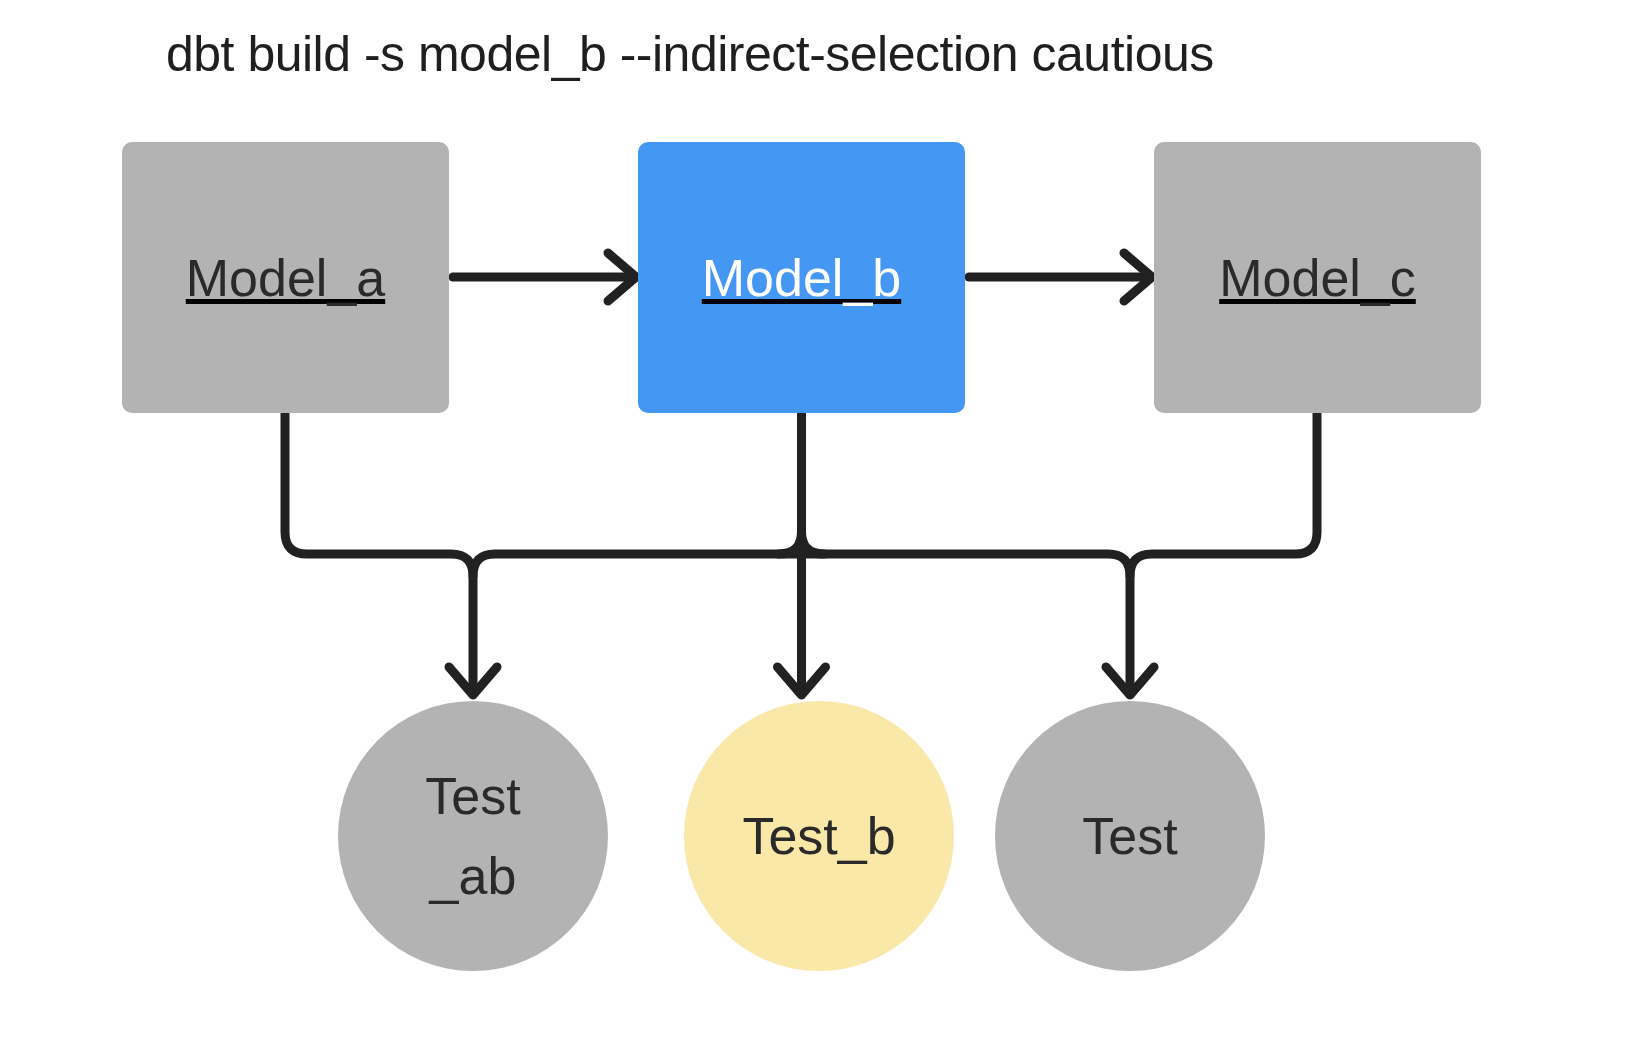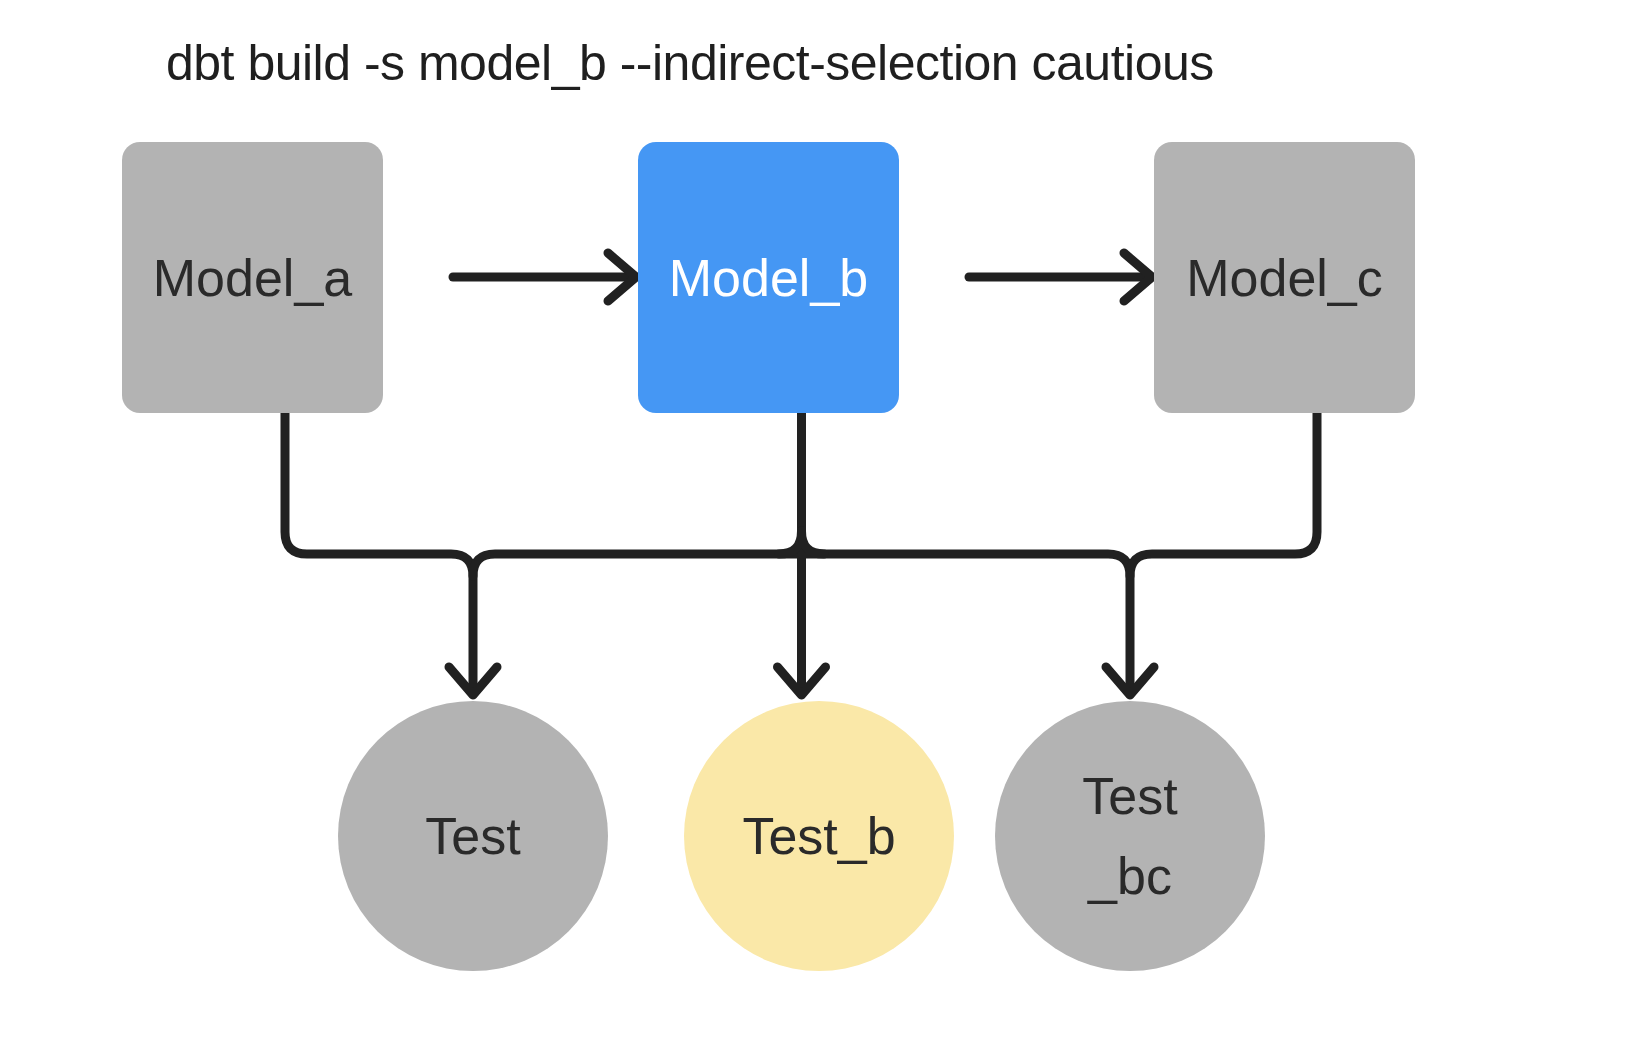--- a/index.html
+++ b/index.html
@@ -18,21 +18,21 @@
     position: relative;
     width: 1630px;
     height: 1060px;
     background: var(--background);
     overflow: hidden;
     font-family: "Liberation Sans", "DejaVu Sans", sans-serif;
   }
   .title {
     position: absolute;
     left: 166px;
-    top: 34px;
+    top: 25px;
     font-size: 50px;
     font-weight: 500;
     letter-spacing: -0.5px;
     color: var(--title-text);
     white-space: nowrap;
     z-index: 3;
   }
   .edges {
     position: absolute;
     left: 0; top: 0;
@@ -48,24 +48,25 @@
     stroke-linejoin: round;
   }
   .node {
     position: absolute;
     display: flex;
     align-items: center;
     justify-content: center;
     z-index: 2;
   }
   .box {
-    width: 261px;
+    width: 327px;
     height: 271px;
-    border-radius: 18px;
+    border-radius: 10px;
     top: 142px;
+    text-decoration: underline;
   }
   .box .label {
     font-size: 52px;
     font-weight: 500;
     color: var(--text-dark);
     white-space: nowrap;
   }
   .box.selected { background: var(--selected-model); }
   .box.selected .label { color: var(--text-light); text-align: right; }
   .box.unselected { background: var(--unselected-node); }
@@ -133,29 +134,29 @@
     <span class="label">Model_b</span>
   </div>
 
   <div class="node box box-c unselected">
     <span class="label">Model_c</span>
   </div>
 
   <div class="node circle circ-ab unselected">
     <div class="label">
       <div>Test</div>
+      <div>_ab</div>
     </div>
   </div>
 
   <div class="node circle circ-b selected">
     <div class="label">
       <div>Test_b</div>
     </div>
   </div>
 
   <div class="node circle circ-bc unselected">
     <div class="label">
       <div>Test</div>
-      <div>_bc</div>
     </div>
   </div>
 
 </div>
 
 </body></html>

